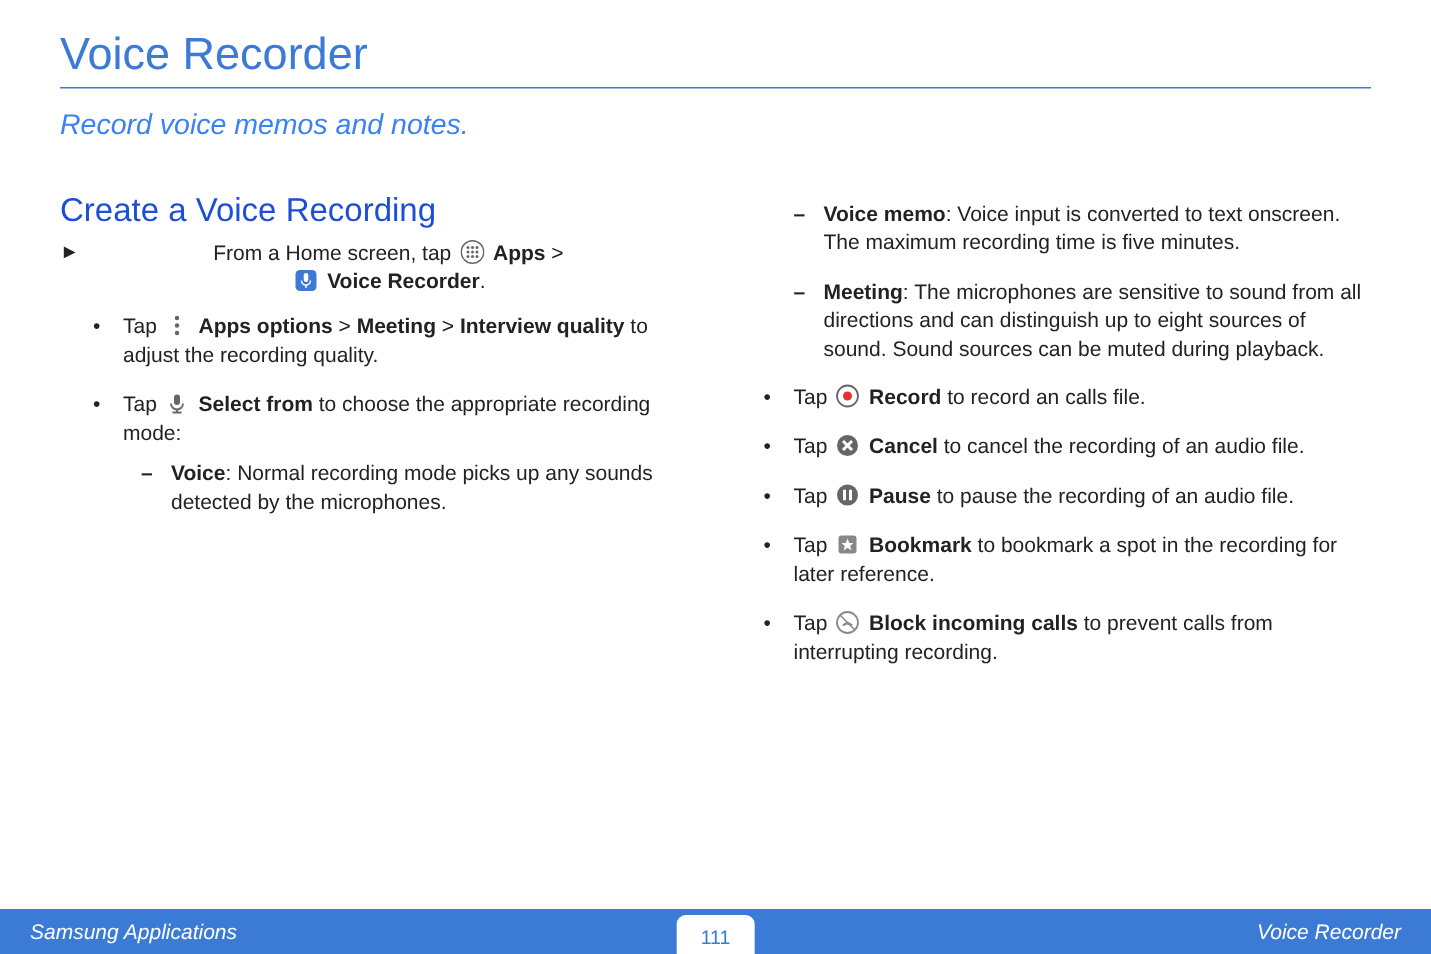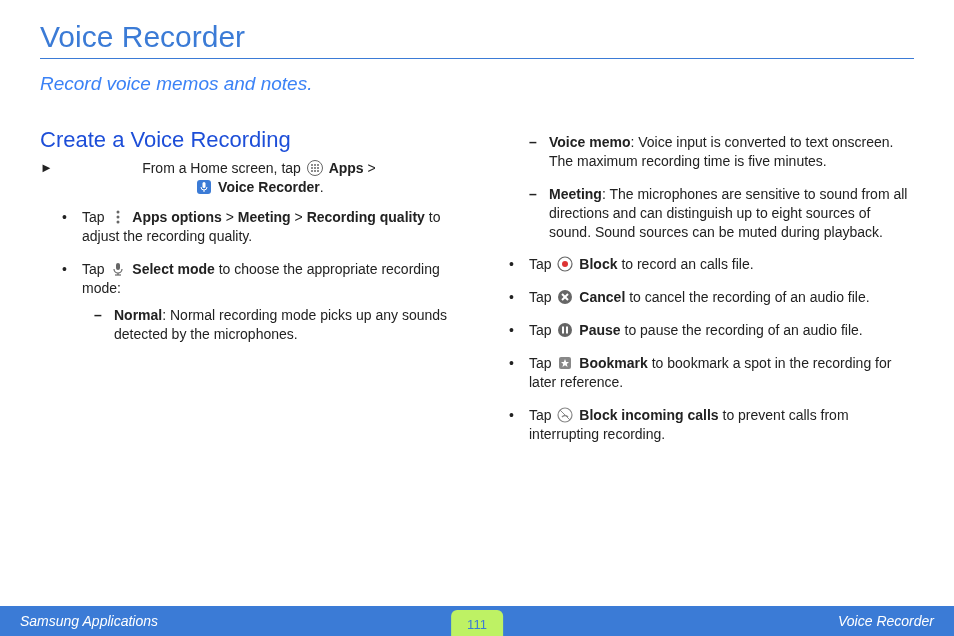--- a/index.html
+++ b/index.html
@@ -110,21 +110,21 @@
     justify-content: space-between;
     font-style: italic;
     font-size: 14px;
     padding: 15px 20px;
     margin-top: 35px;
   }
   .footer-center {
     position: absolute;
     left: 50%;
     transform: translateX(-50%);
-    background: #bef264;
+    background: #ffffff;
     color: #3b7bd6;
     padding: 4px 16px 2px 16px;
     border-radius: 6px 6px 0 0;
     font-style: normal;
     font-size: 13px;
     bottom: 0;
     height: 26px;
     display: flex;
     align-items: center;
   }
@@ -180,38 +180,38 @@
             <svg viewBox="0 0 16 16">
                 <circle cx="8" cy="3" r="1.5" fill="#666"></circle>
                 <circle cx="8" cy="8" r="1.5" fill="#666"></circle>
                 <circle cx="8" cy="13" r="1.5" fill="#666"></circle>
               </svg>
           </span>
           <span class="b">Apps options</span>
           <span> &gt; </span>
           <span class="b">Meeting</span>
           <span> &gt; </span>
-          <span class="b">Recording quality</span>
+          <span class="b">Interview quality</span>
           <span> to adjust the recording quality.</span>
         </li>
         <li>
           <span>Tap </span>
           <span class="icon">
             <svg viewBox="0 0 16 16">
                 <rect x="6" y="2" width="4" height="7" rx="2" fill="#666"></rect>
                 <path d="M4 8 a4 4 0 0 0 8 0" stroke="#666" stroke-width="1.2" fill="none"></path>
                 <line x1="8" y1="12" x2="8" y2="14" stroke="#666" stroke-width="1.2"></line>
                 <line x1="5" y1="14" x2="11" y2="14" stroke="#666" stroke-width="1.2"></line>
               </svg>
           </span>
-          <span class="b">Select mode</span>
+          <span class="b">Select from</span>
           <span> to choose the appropriate recording mode:</span>
           <ul class="dashes">
             <li>
-              <span class="b">Normal</span><span>: Normal recording mode picks up any sounds detected by the microphones.</span>
+              <span class="b">Voice</span><span>: Normal recording mode picks up any sounds detected by the microphones.</span>
             </li>
           </ul>
         </li>
       </ul>
     </div>
 
     <div class="col">
       <ul class="dashes" style="padding-left:42px;">
         <li>
           <span class="b">Voice memo</span><span>: Voice input is converted to text onscreen. The maximum recording time is five minutes.</span>
@@ -223,21 +223,21 @@
 
       <ul class="bullets" style="padding-left:20px;">
         <li>
           <span>Tap </span>
           <span class="icon">
             <svg viewBox="0 0 16 16">
                 <circle cx="8" cy="8" r="7" fill="none" stroke="#666" stroke-width="1.2"></circle>
                 <circle cx="8" cy="8" r="3" fill="#d33"></circle>
               </svg>
           </span>
-          <span class="b">Block</span>
+          <span class="b">Record</span>
           <span> to record an calls file.</span>
         </li>
         <li>
           <span>Tap </span>
           <span class="icon">
             <svg viewBox="0 0 16 16">
                 <circle cx="8" cy="8" r="7" fill="#666"></circle>
                 <line x1="5" y1="5" x2="11" y2="11" stroke="#fff" stroke-width="2"></line>
                 <line x1="11" y1="5" x2="5" y2="11" stroke="#fff" stroke-width="2"></line>
               </svg>

